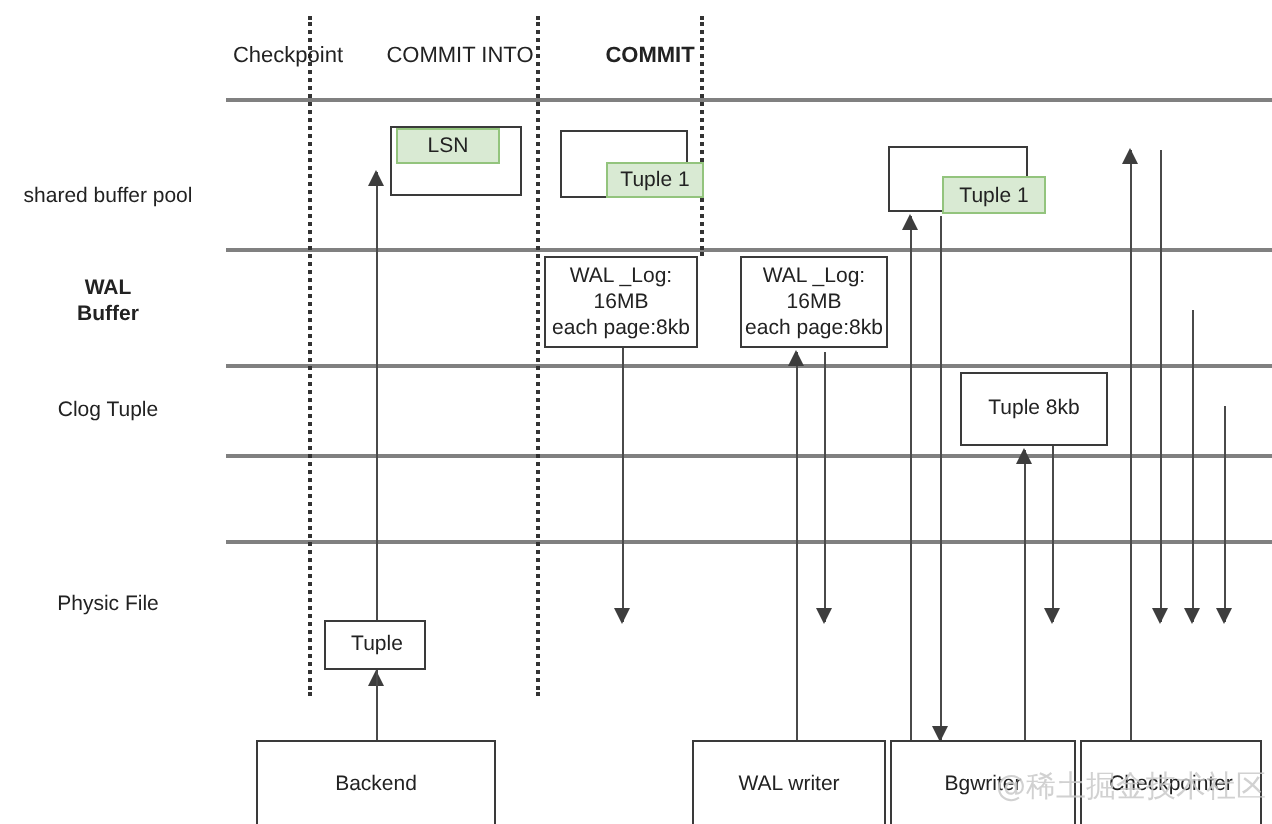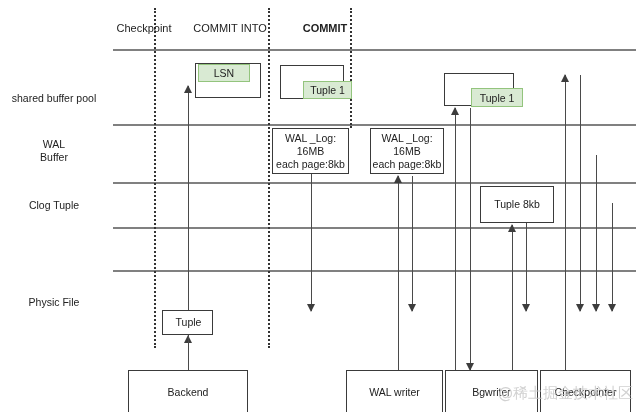--- a/index.html
+++ b/index.html
@@ -49,21 +49,21 @@
       <div class="vdot" style="left: 268px; top: 8px; height: 340px;"></div>
       <div class="vdot" style="left: 350px; top: 8px; height: 120px;"></div>
     </div>
   <div id="collabels">
       <div class="collabel" style="left: 104px; top: 22px; width: 80px;">Checkpoint</div>
       <div class="collabel" style="left: 182px; top: 22px; width: 96px;">COMMIT INTO</div>
       <div class="collabel" style="left: 285px; top: 22px; width: 80px; font-weight: bold;">COMMIT</div>
     </div>
   <div id="rowlabels">
       <div class="rowlabel" style="left: 4px; top: 80px; width: 100px; margin-top: 12px;">shared buffer pool</div>
-      <div class="rowlabel" style="left: 18px; top: 138px; width: 72px;">WAL
+      <div class="rowlabel" style="left: 18px; top: 138px; width: 72px; font-weight: bold;">WAL
 Buffer</div>
       <div class="rowlabel" style="left: 18px; top: 199px; width: 72px;">Clog Tuple</div>
       <div class="rowlabel" style="left: 18px; top: 296px; width: 72px; text-align: center;">Physic File</div>
     </div>
   <div id="arrows">
       <div class="arrow" style="left: 188px; top: 336px; height: 34px;"></div>
       <div class="head up" style="left: 184.2px; top: 335px;"></div>
       <div class="arrow" style="left: 188px; top: 86px; height: 262px;"></div>
       <div class="head up" style="left: 184.2px; top: 85px;"></div>
       <div class="arrow" style="left: 311px; top: 174px; height: 137px;"></div>

